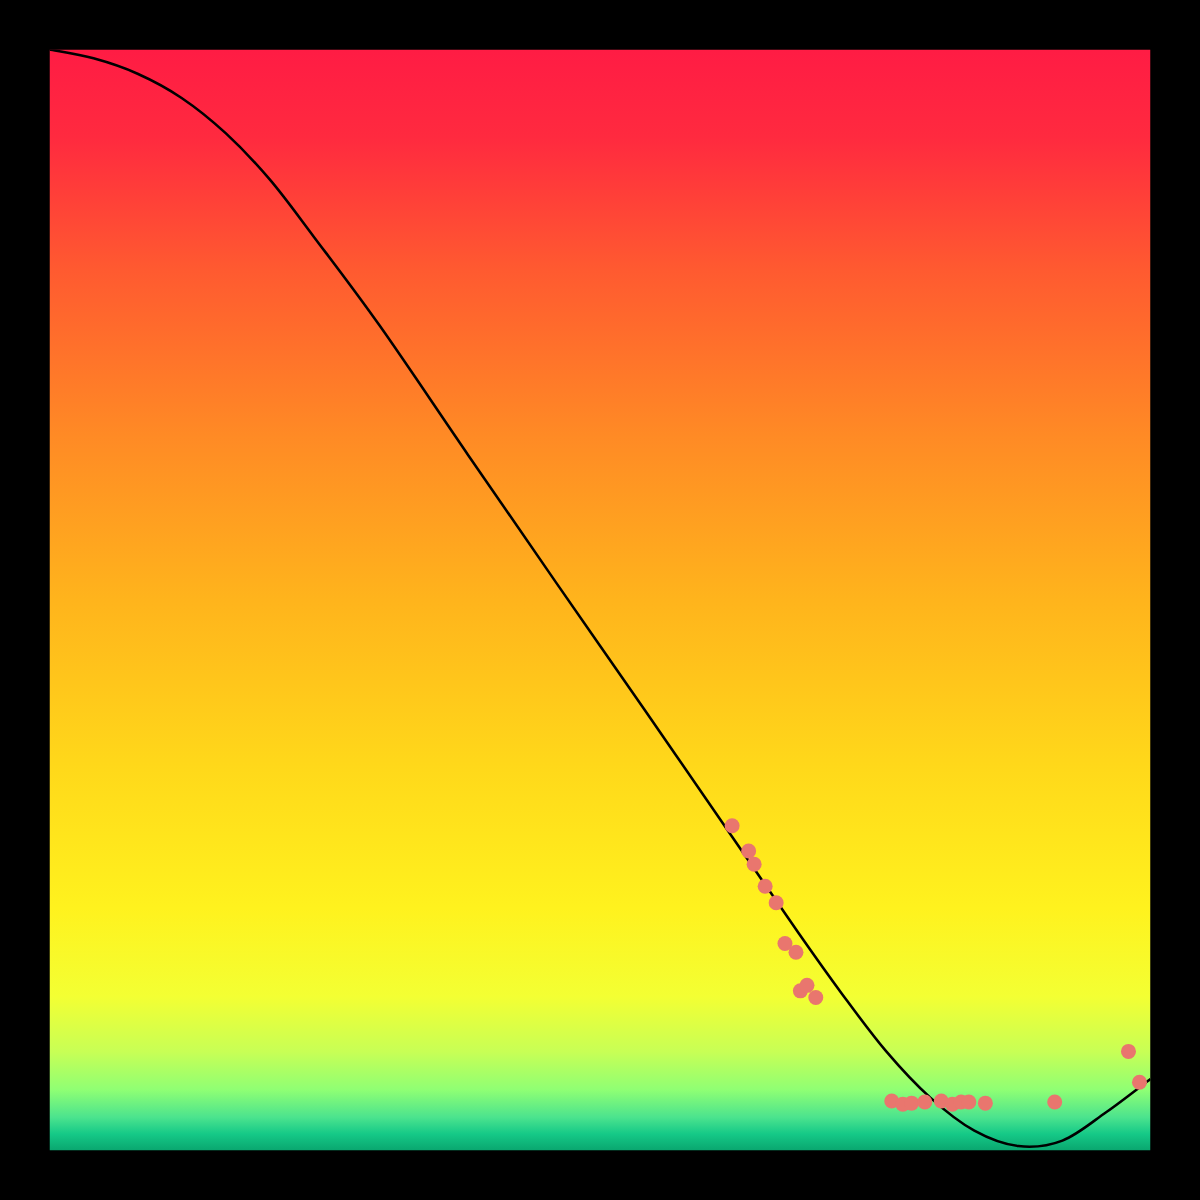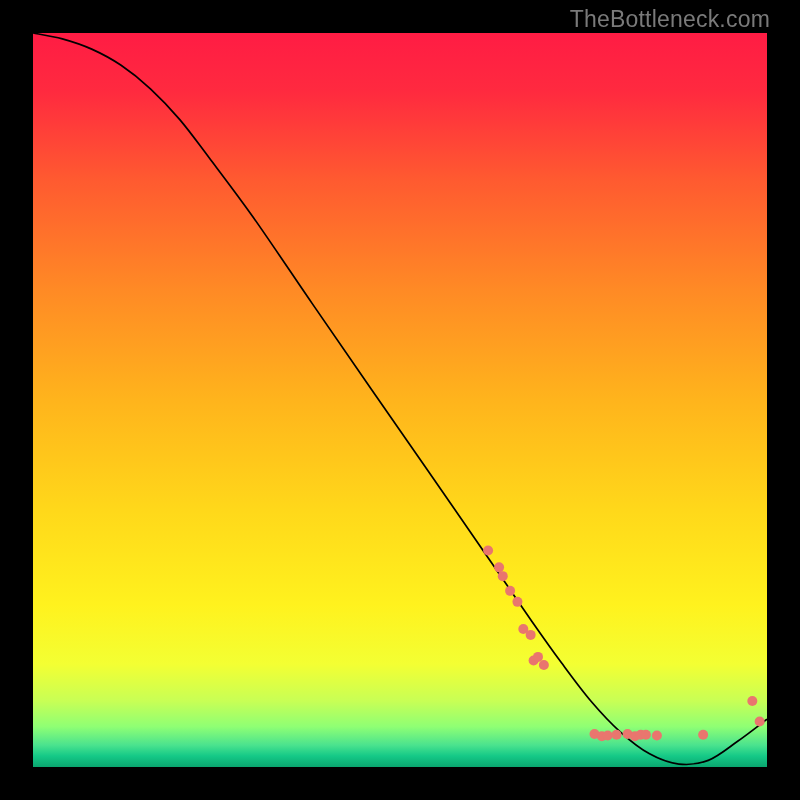--- a/index.html
+++ b/index.html
@@ -77,15 +77,14 @@
         <circle cx="601.88" cy="703.172" r="5" fill="#e9766e"></circle>
         <circle cx="607.752" cy="701.704" r="5" fill="#e9766e"></circle>
         <circle cx="612.89" cy="701.704" r="5" fill="#e9766e"></circle>
         <circle cx="623.9" cy="702.438" r="5" fill="#e9766e"></circle>
         <circle cx="670.1419999999999" cy="701.704" r="5" fill="#e9766e"></circle>
         <circle cx="719.3199999999999" cy="667.94" r="5" fill="#e9766e"></circle>
         <circle cx="726.66" cy="688.492" r="5" fill="#e9766e"></circle>
       </g>
 </svg>
 
-<div class="watermark">TheBottleneck.com</div>
 
 </div>
 
 </body></html>

